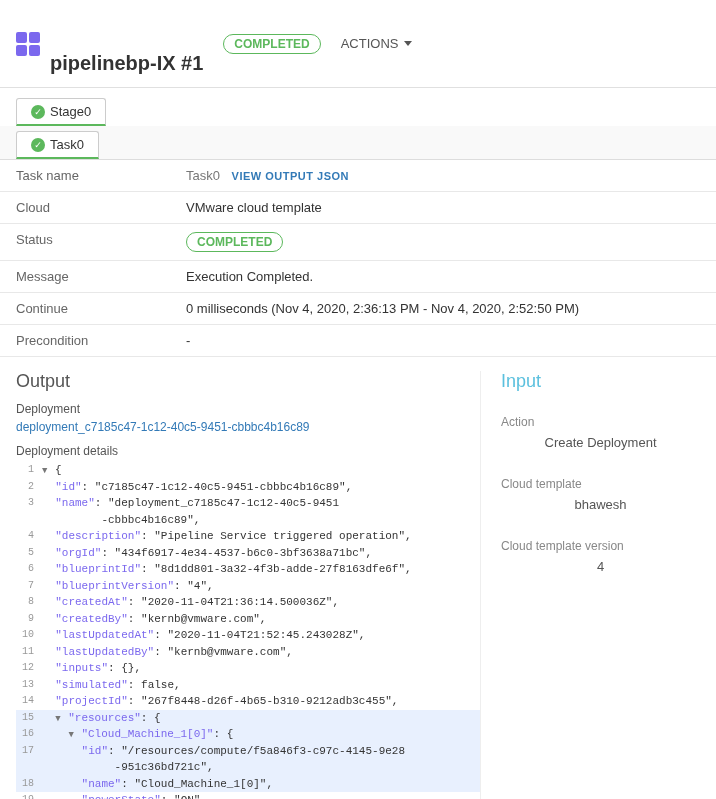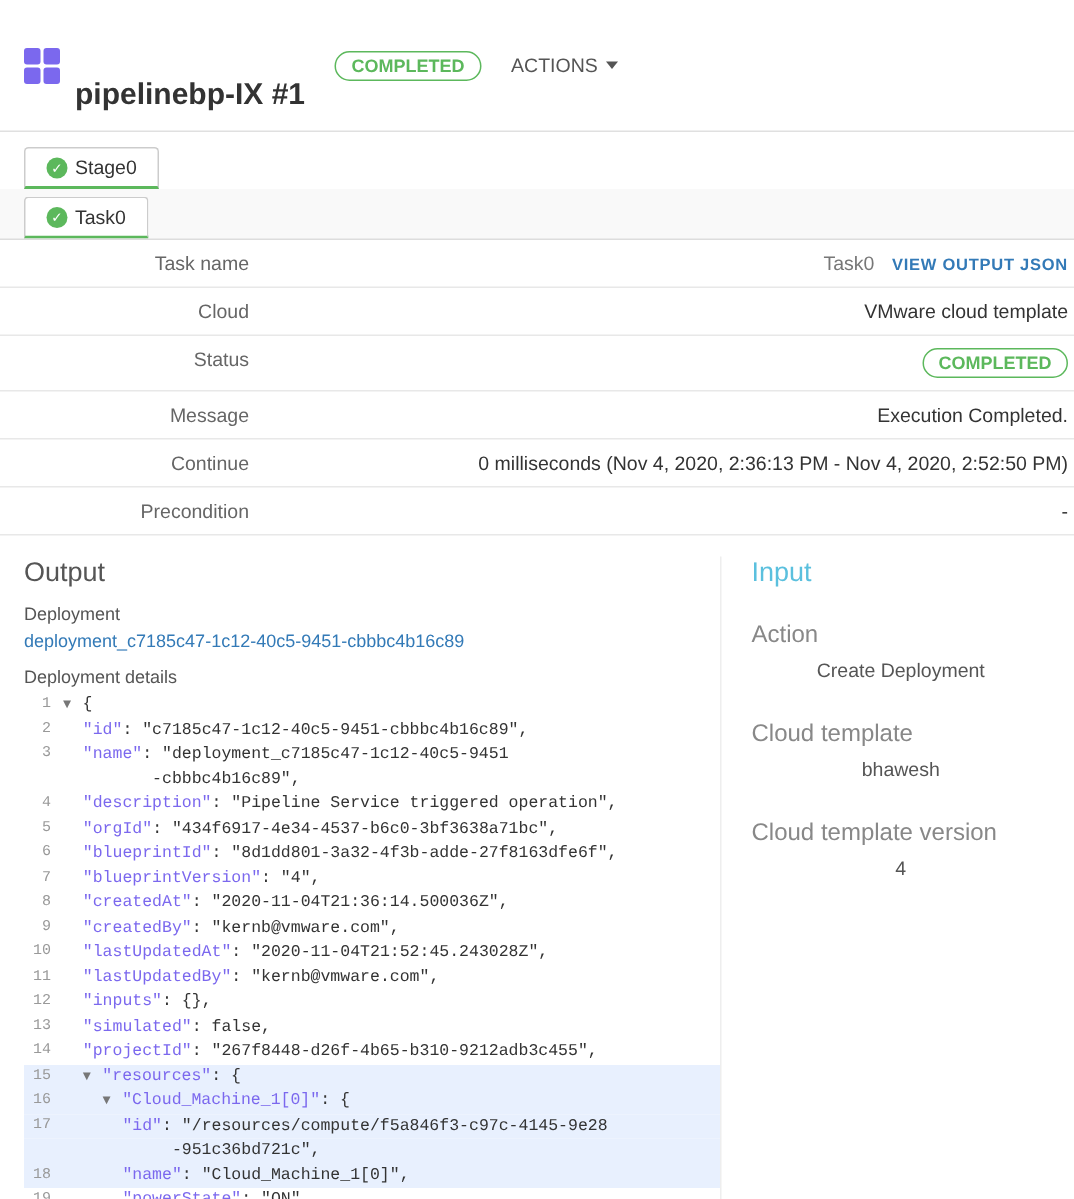--- a/index.html
+++ b/index.html
@@ -123,23 +123,22 @@
     
     .details-table {
       width: 100%;
       border-collapse: collapse;
       margin-top: 0;
     }
     .details-table tr {
       border-bottom: 1px solid #e8e8e8;
     }
     .details-table td {
-      padding: 8px 4px;
+      padding: 8px 16px;
       vertical-align: top;
-      text-align: right;
     }
     .details-table td:first-child {
       width: 170px;
       color: #666;
       font-weight: normal;
     }
     .details-table td:last-child {
       color: #333;
     }
     .task-name-link {
@@ -238,21 +237,21 @@
     }
     .line-content .key {
       color: #7B68EE;
     }
     .code-line.highlighted {
       background: #e8f0fe;
     }
 
     
     .input-label {
-      font-size: 16px;
+      font-size: 12px;
       color: #888;
       margin-bottom: 2px;
       margin-top: 23px;
     }
     .input-value {
       font-size: 13px;
       color: #555;
       text-align: center;
     }
     .input-block {

